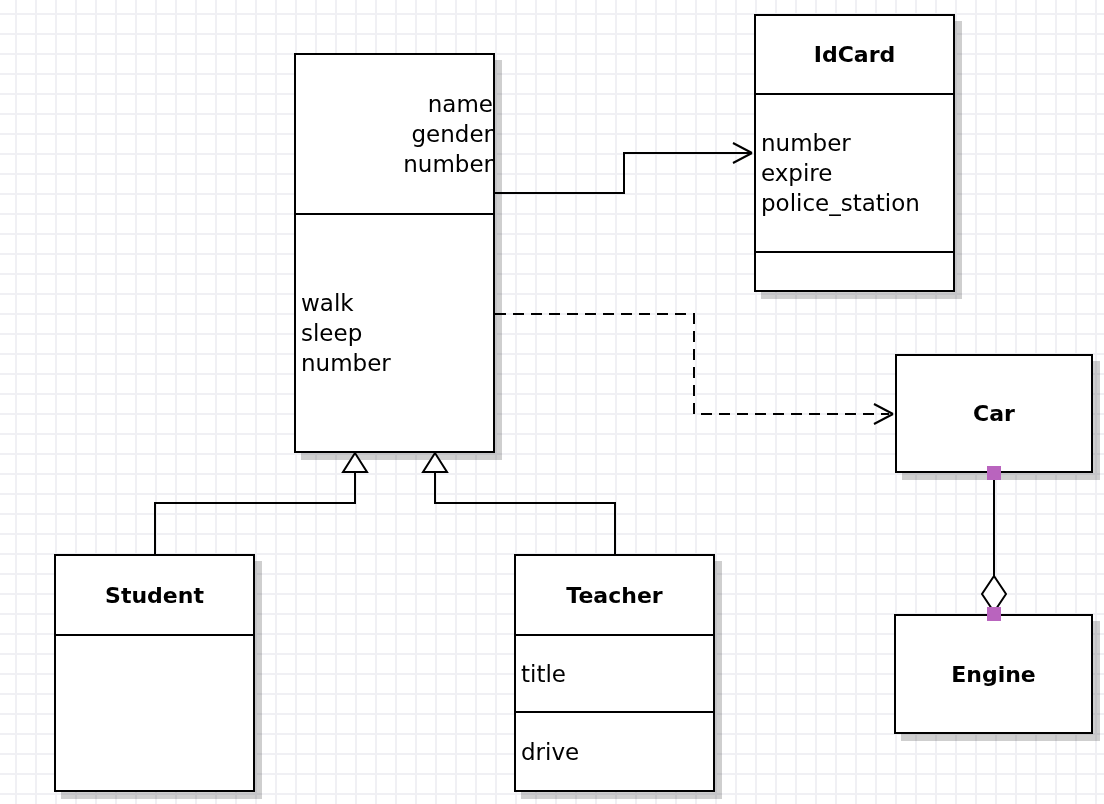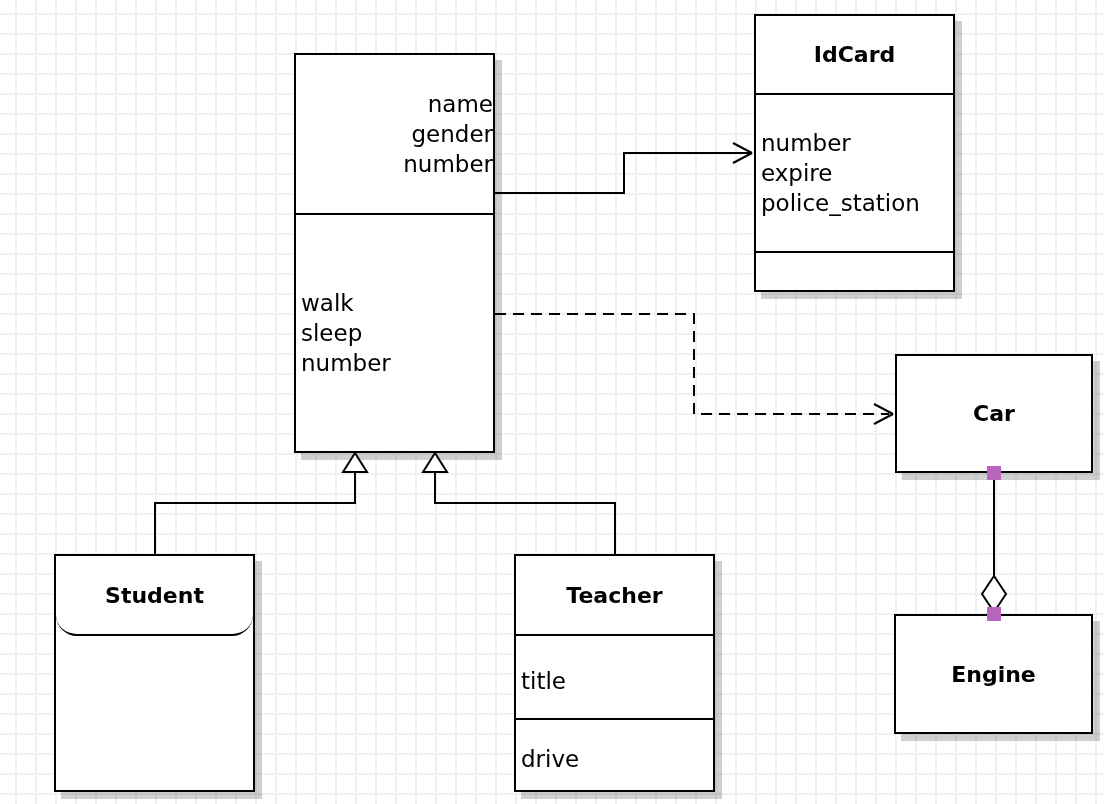--- a/index.html
+++ b/index.html
@@ -62,23 +62,23 @@
   
   #box-person  { left: 294px; top: 53px;  width: 201px; height: 400px; }
   #box-person  .uml-title { height: 80px; }
   #box-person  .attrs     { height: 160px; align-items: flex-end; }
   #box-idcard  { left: 754px; top: 14px;  width: 201px; height: 278px; }
   #box-idcard  .uml-title { height: 79px; }
   #box-idcard  .attrs     { height: 158px; }
   #box-car     { left: 895px; top: 354px; width: 198px; height: 119px; }
   #box-engine  { left: 894px; top: 614px; width: 199px; height: 120px; }
   #box-student { left: 54px;  top: 554px; width: 201px; height: 238px; }
-  #box-student .uml-title { height: 80px; border-radius: 21px; }
+  #box-student .uml-title { height: 80px; }
   #box-student .attrs     { height: 77px; }
-  #box-teacher { left: 514px; top: 554px; width: 201px; height: 238px; gap: 7px; }
+  #box-teacher { left: 514px; top: 554px; width: 201px; height: 238px; }
   #box-teacher .uml-title { height: 80px; }
   #box-teacher .attrs     { height: 77px; }
 
   svg.wires {
     position: absolute;
     left: 0; top: 0;
     width: 1104px; height: 804px;
     pointer-events: none;
   }
   svg.wires .stroke  { fill: none; stroke: var(--line); stroke-width: 2; }

